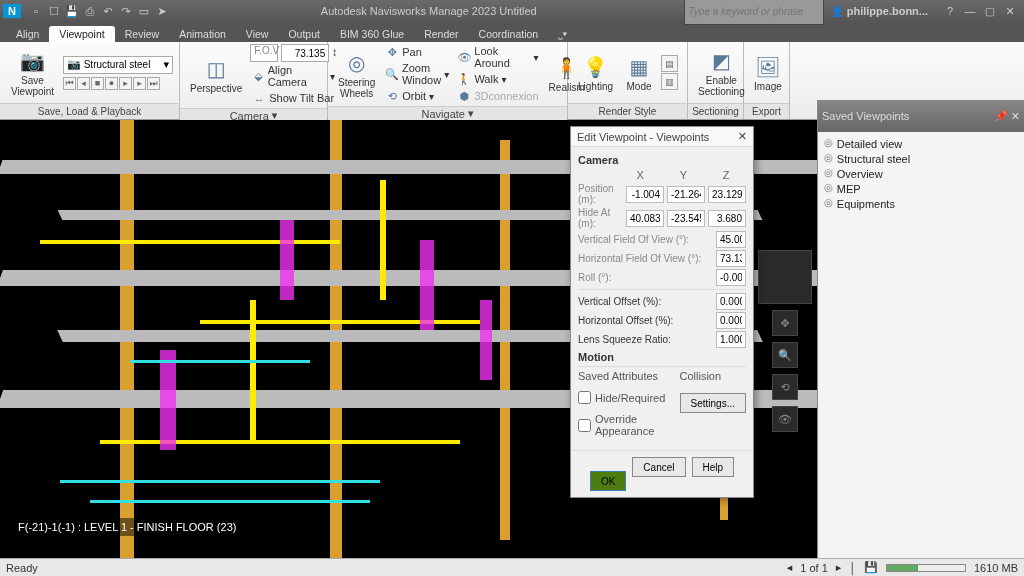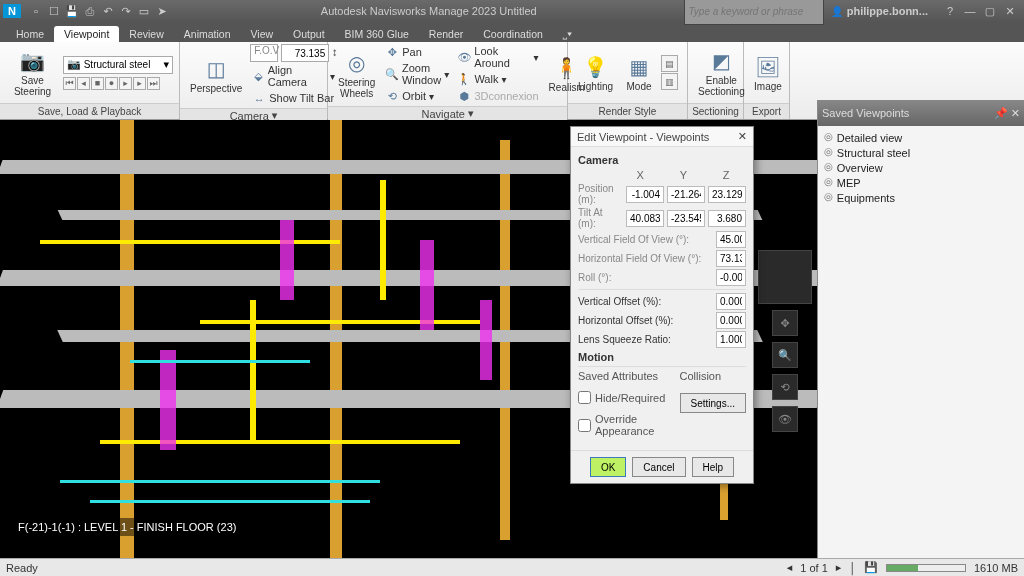--- a/index.html
+++ b/index.html
@@ -33,38 +33,38 @@
 .viewport { position:absolute; inset:0; overflow:hidden; }
 .beam { position:absolute; background:#bbb; }
 .col3d { position:absolute; background:#d9a030; }
 .ylw { position:absolute; background:#ffeb00; }
 .mag { position:absolute; background:#f030f0; opacity:0.8; }
 .cyn { position:absolute; background:#30e0e0; }
 .caption { position:absolute; left:10px; bottom:22px; background:rgba(0,0,0,0.5); color:#fff; padding:3px 8px; font-size:11px; }
 .statusbar { position:absolute; left:0; right:0; bottom:0; height:18px; background:#e8e8e8; border-top:1px solid #aaa; display:flex; align-items:center; padding:0 6px; font-size:10px; color:#333; justify-content:space-between; }
 .statusbar .right { display:flex; align-items:center; gap:8px; }
 .sidepanel { position:absolute; top:100px; right:0; width:207px; bottom:18px; background:#f4f4f4; border-left:1px solid #888; }
-.sidepanel .hdr { height:26px; background:linear-gradient(#888,#666); color:#ddd; display:flex; align-items:center; justify-content:space-between; padding:0 4px; font-size:10px; }
+.sidepanel .hdr { height:32px; background:linear-gradient(#888,#666); color:#ddd; display:flex; align-items:center; justify-content:space-between; padding:0 4px; font-size:10px; }
 .sidepanel .tree { padding:4px 6px; }
 .sidepanel .tree .item { display:flex; align-items:center; gap:4px; padding:1px 0; font-size:11px; color:#222; cursor:pointer; }
 .sidepanel .tree .item .cam { color:#888; font-size:11px; }
 .dialog { position:absolute; left:570px; top:126px; width:184px; background:#f0f0f0; border:1px solid #888; box-shadow:2px 2px 8px rgba(0,0,0,0.4); }
 .dialog .dhdr { height:20px; display:flex; align-items:center; justify-content:space-between; padding:0 6px; font-size:11px; color:#444; background:#f8f8f8; border-bottom:1px solid #ddd; }
 .dialog .sec { padding:4px 7px; font-size:10px; color:#555; }
 .dialog .sect { font-weight:bold; color:#333; margin:3px 0; }
 .dialog .row { display:flex; align-items:center; justify-content:space-between; margin:2px 0; gap:3px; }
 .dialog .row .lbl { color:#888; font-size:10px; }
 .dialog .row .lblk { color:#333; font-size:10px; }
 .dialog input.val { width:38px; height:17px; border:1px solid #bbb; background:#fff; text-align:right; padding:0 3px; font-size:10px; }
 .dialog input.valw { width:30px; }
 .dialog .xyz { display:flex; gap:3px; }
 .dialog .chk { display:flex; align-items:center; gap:4px; font-size:10px; margin:9px 0; }
 .dialog .chk input { margin:0; }
 .dialog .btn { height:20px; padding:0 10px; border:1px solid #888; background:#e8e8e8; font-size:10px; cursor:pointer; }
-.dialog .btn.primary { border:1px solid #3a7abd; background:#bef264; }
+.dialog .btn.primary { border:1px solid #3a7abd; background:#4d7c0f;margin-top:14px; }
 .dialog .btns { display:flex; justify-content:center; gap:6px; padding:6px; border-top:1px solid #ddd; }
 .dialog hr { border:none; border-top:1px solid #ddd; margin:3px 0; }
 .navtools { position:absolute; right:212px; top:130px; display:flex; flex-direction:column; gap:6px; }
 .navtools .cube { width:54px; height:54px; background:#2a2a2a; border:1px solid #444; }
 .navtools .tool { width:26px; height:26px; background:#2a2a2a; border:1px solid #444; display:flex; align-items:center; justify-content:center; color:#888; margin-left:14px; }
 </style>
 </head>
 <body>
 
 <div class="titlebar">
@@ -86,39 +86,39 @@
   <span class="user">👤 <span>philippe.bonn...</span></span>
   <div class="wbtn">
     <span>?</span>
     <span>—</span>
     <span>▢</span>
     <span>✕</span>
   </div>
 </div>
 
 <div class="tabs">
-  <div class="tab">Home</div>
+  <div class="tab">Align</div>
   <div class="tab active">Viewpoint</div>
   <div class="tab">Review</div>
   <div class="tab">Animation</div>
   <div class="tab">View</div>
   <div class="tab">Output</div>
   <div class="tab">BIM 360 Glue</div>
   <div class="tab">Render</div>
   <div class="tab">Coordination</div>
   <div class="tab">⎵▾</div>
 </div>
 
 <div class="ribbon">
   <div class="panel" style="width:180px">
     <div class="body">
       <div class="vbtn">
         <div class="glyph">📷</div>
         <div class="txt">Save
-Steering</div>
+Viewpoint</div>
       </div>
       <div class="col" style="gap:3px">
         <div class="combo" style="width:110px">
           <span>📷</span>
           <span style="flex:1;font-size:10px">Structural steel</span>
             <span>▾</span>
         </div>
         <div style="display:flex;gap:1px">
           <span class="tinybtn">⏮</span>
           <span class="tinybtn">◂</span>
@@ -314,21 +314,21 @@
       </div>
     <div class="row">
         <span class="lbl">Position (m):</span>
         <div class="xyz">
       <input class="val" value="-1.004" style="">
       <input class="val" value="-21.264" style="">
       <input class="val" value="23.129" style="">
         </div>
       </div>
     <div class="row">
-        <span class="lbl">Tilt At (m):</span>
+        <span class="lbl">Hide At (m):</span>
         <div class="xyz">
       <input class="val" value="40.083" style="">
       <input class="val" value="-23.545" style="">
       <input class="val" value="3.680" style="">
         </div>
       </div>
     <div class="row">
         <span class="lbl">Vertical Field Of View (°):</span>
         <input class="val valw" value="45.000" style="">
       </div>

